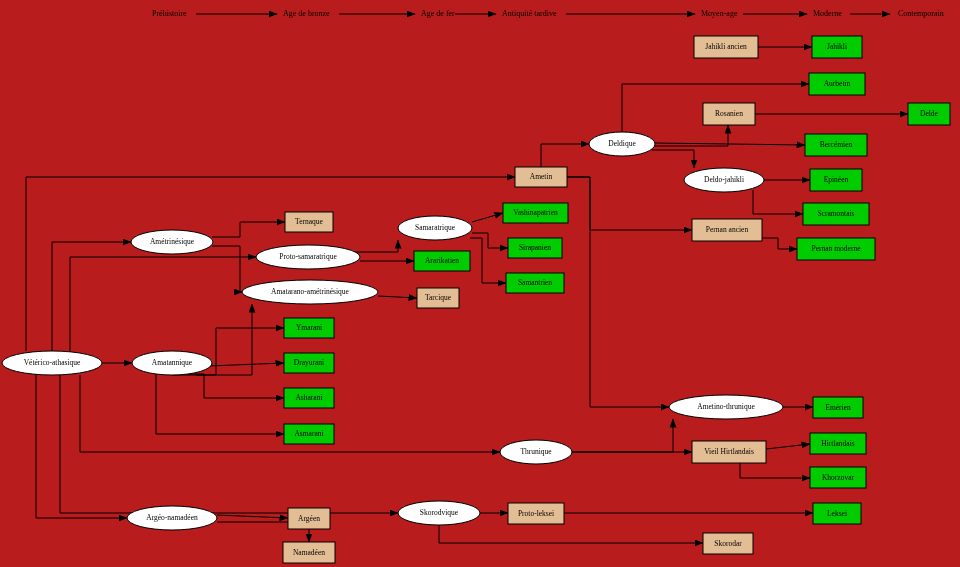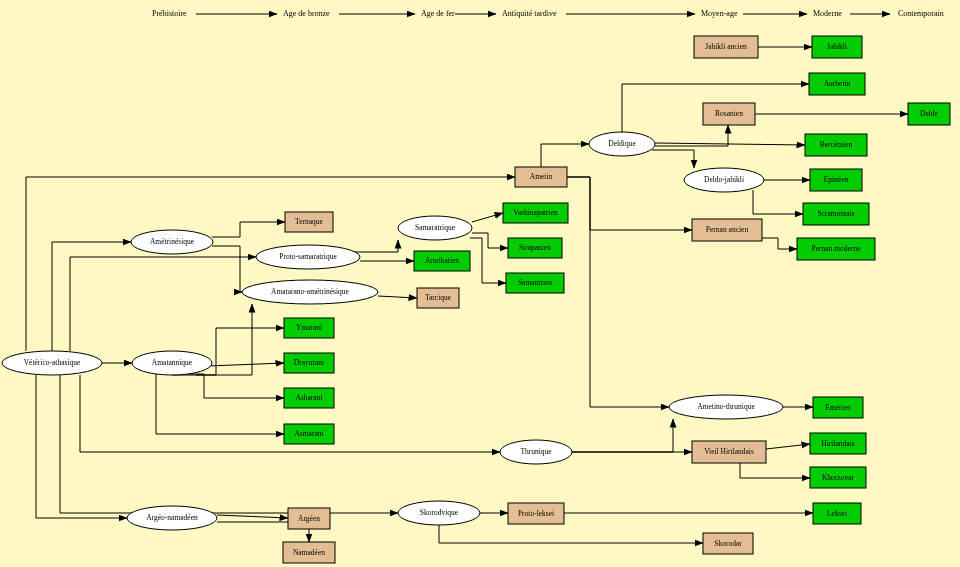--- a/index.html
+++ b/index.html
@@ -1,16 +1,16 @@
 <!DOCTYPE html>
 <html><head>
 <meta charset="utf-8">
 <style>
   html,body{margin:0;padding:0;background:#ffffff;}
-  #page{position:relative;width:960px;height:567px;background:#fef9c3;
+  #page{position:relative;width:960px;height:567px;background:#b91c1c;
         font-family:"Liberation Serif","DejaVu Serif",serif;overflow:hidden;}
   svg{position:absolute;left:0;top:0;width:960px;height:567px;}
   .edge{fill:none;stroke:#000000;stroke-width:1;}
   .node-box{stroke:#000000;stroke-width:1;}
   .node-ell{fill:#ffffff;stroke:#000000;stroke-width:1;}
   .nlabel{font-family:"Liberation Serif","DejaVu Serif",serif;
           font-size:7.5px;fill:#000000;text-anchor:middle;dominant-baseline:middle;}
   .era-label{font-family:"Liberation Serif","DejaVu Serif",serif;
              font-size:8px;fill:#000000;dominant-baseline:middle;}
   .era-line{stroke:#000000;stroke-width:1;fill:none;}

